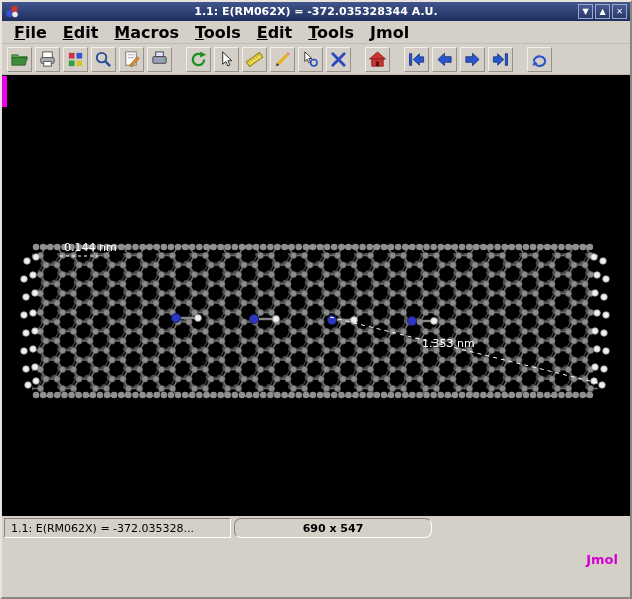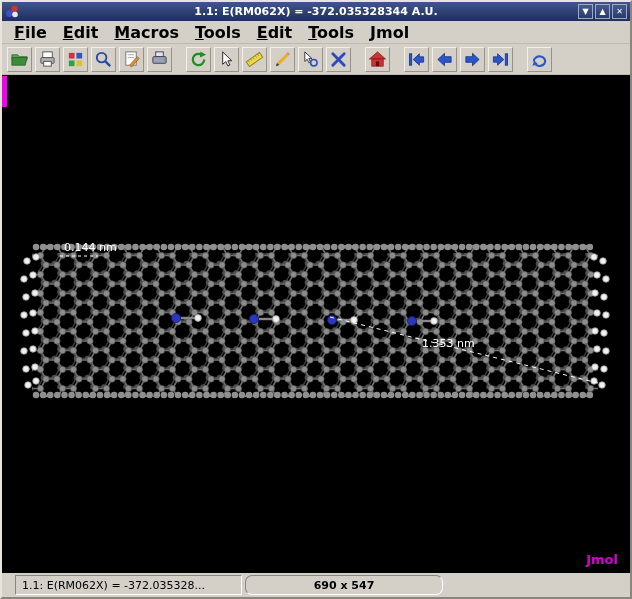--- a/index.html
+++ b/index.html
@@ -44,26 +44,26 @@
     background:#d4d0c8;border-bottom:1px solid #bfbbb3;
   }
   .tb-group{display:flex;gap:3px;margin-right:14px;}
   .tbtn{
     width:25px;height:25px;display:flex;align-items:center;justify-content:center;
     background:#d4d0c8;border:1px solid;border-color:#f2efe9 #96928a #96928a #f2efe9;
     padding:0;
   }
   .tbtn svg{width:19px;height:19px;display:block;}
   
-  .viewport{height:498px;background:#000;position:relative;}
+  .viewport{height:441px;background:#000;position:relative;}
   .viewport svg{display:block;}
   
   .statusbar{
     height:24px;display:flex;gap:3px;padding:2px 2px;background:#d4d0c8;
-    font-size:11px;color:#000;align-items:stretch;margin-left:11px;
+    font-size:11px;color:#000;align-items:stretch;
   }
   .status-cell{
     border:1px solid;border-color:#8a867e #ffffff #ffffff #8a867e;
     display:flex;align-items:center;padding:0 6px;overflow:hidden;white-space:nowrap;
   }
   .status-left{flex:0 0 227px;}
   .status-center{flex:0 0 198px;justify-content:center;font-weight:bold;border-radius:7px;}
   .status-right{flex:1 1 auto;justify-content:center;}
   
   .magenta-strip{position:absolute;left:0;top:74px;width:5px;height:31px;background:#f000f0;z-index:5;}

